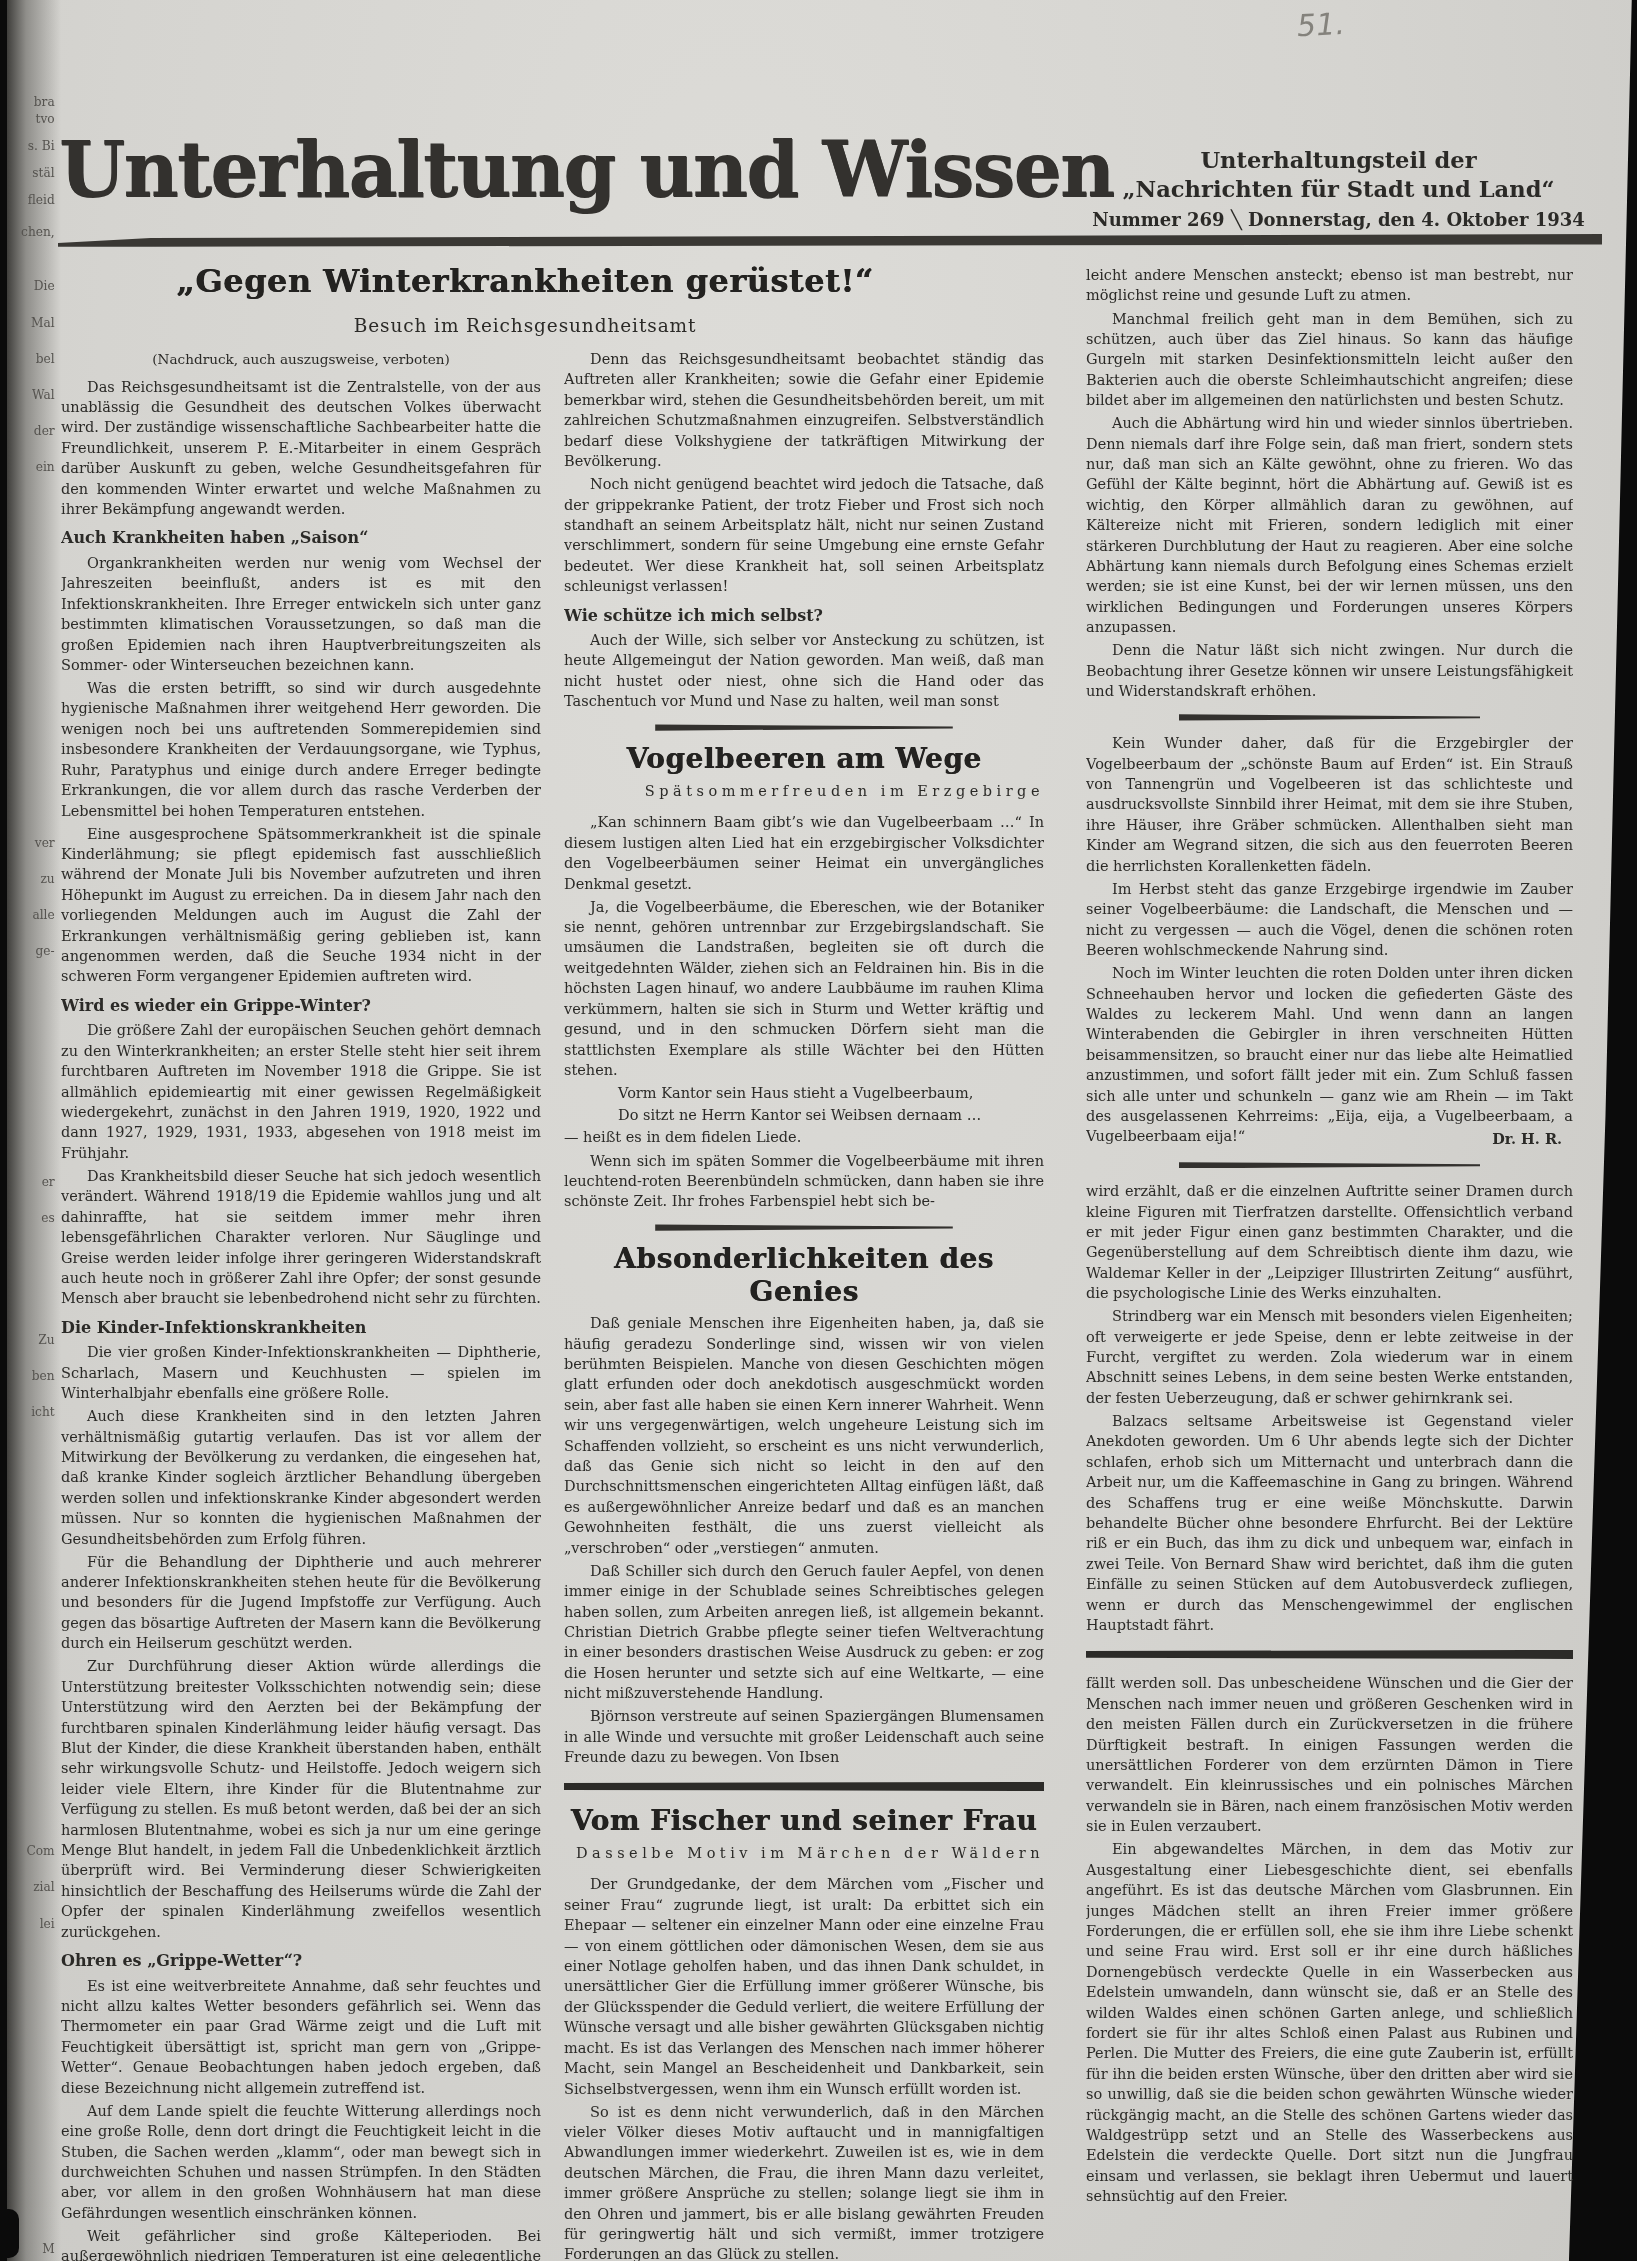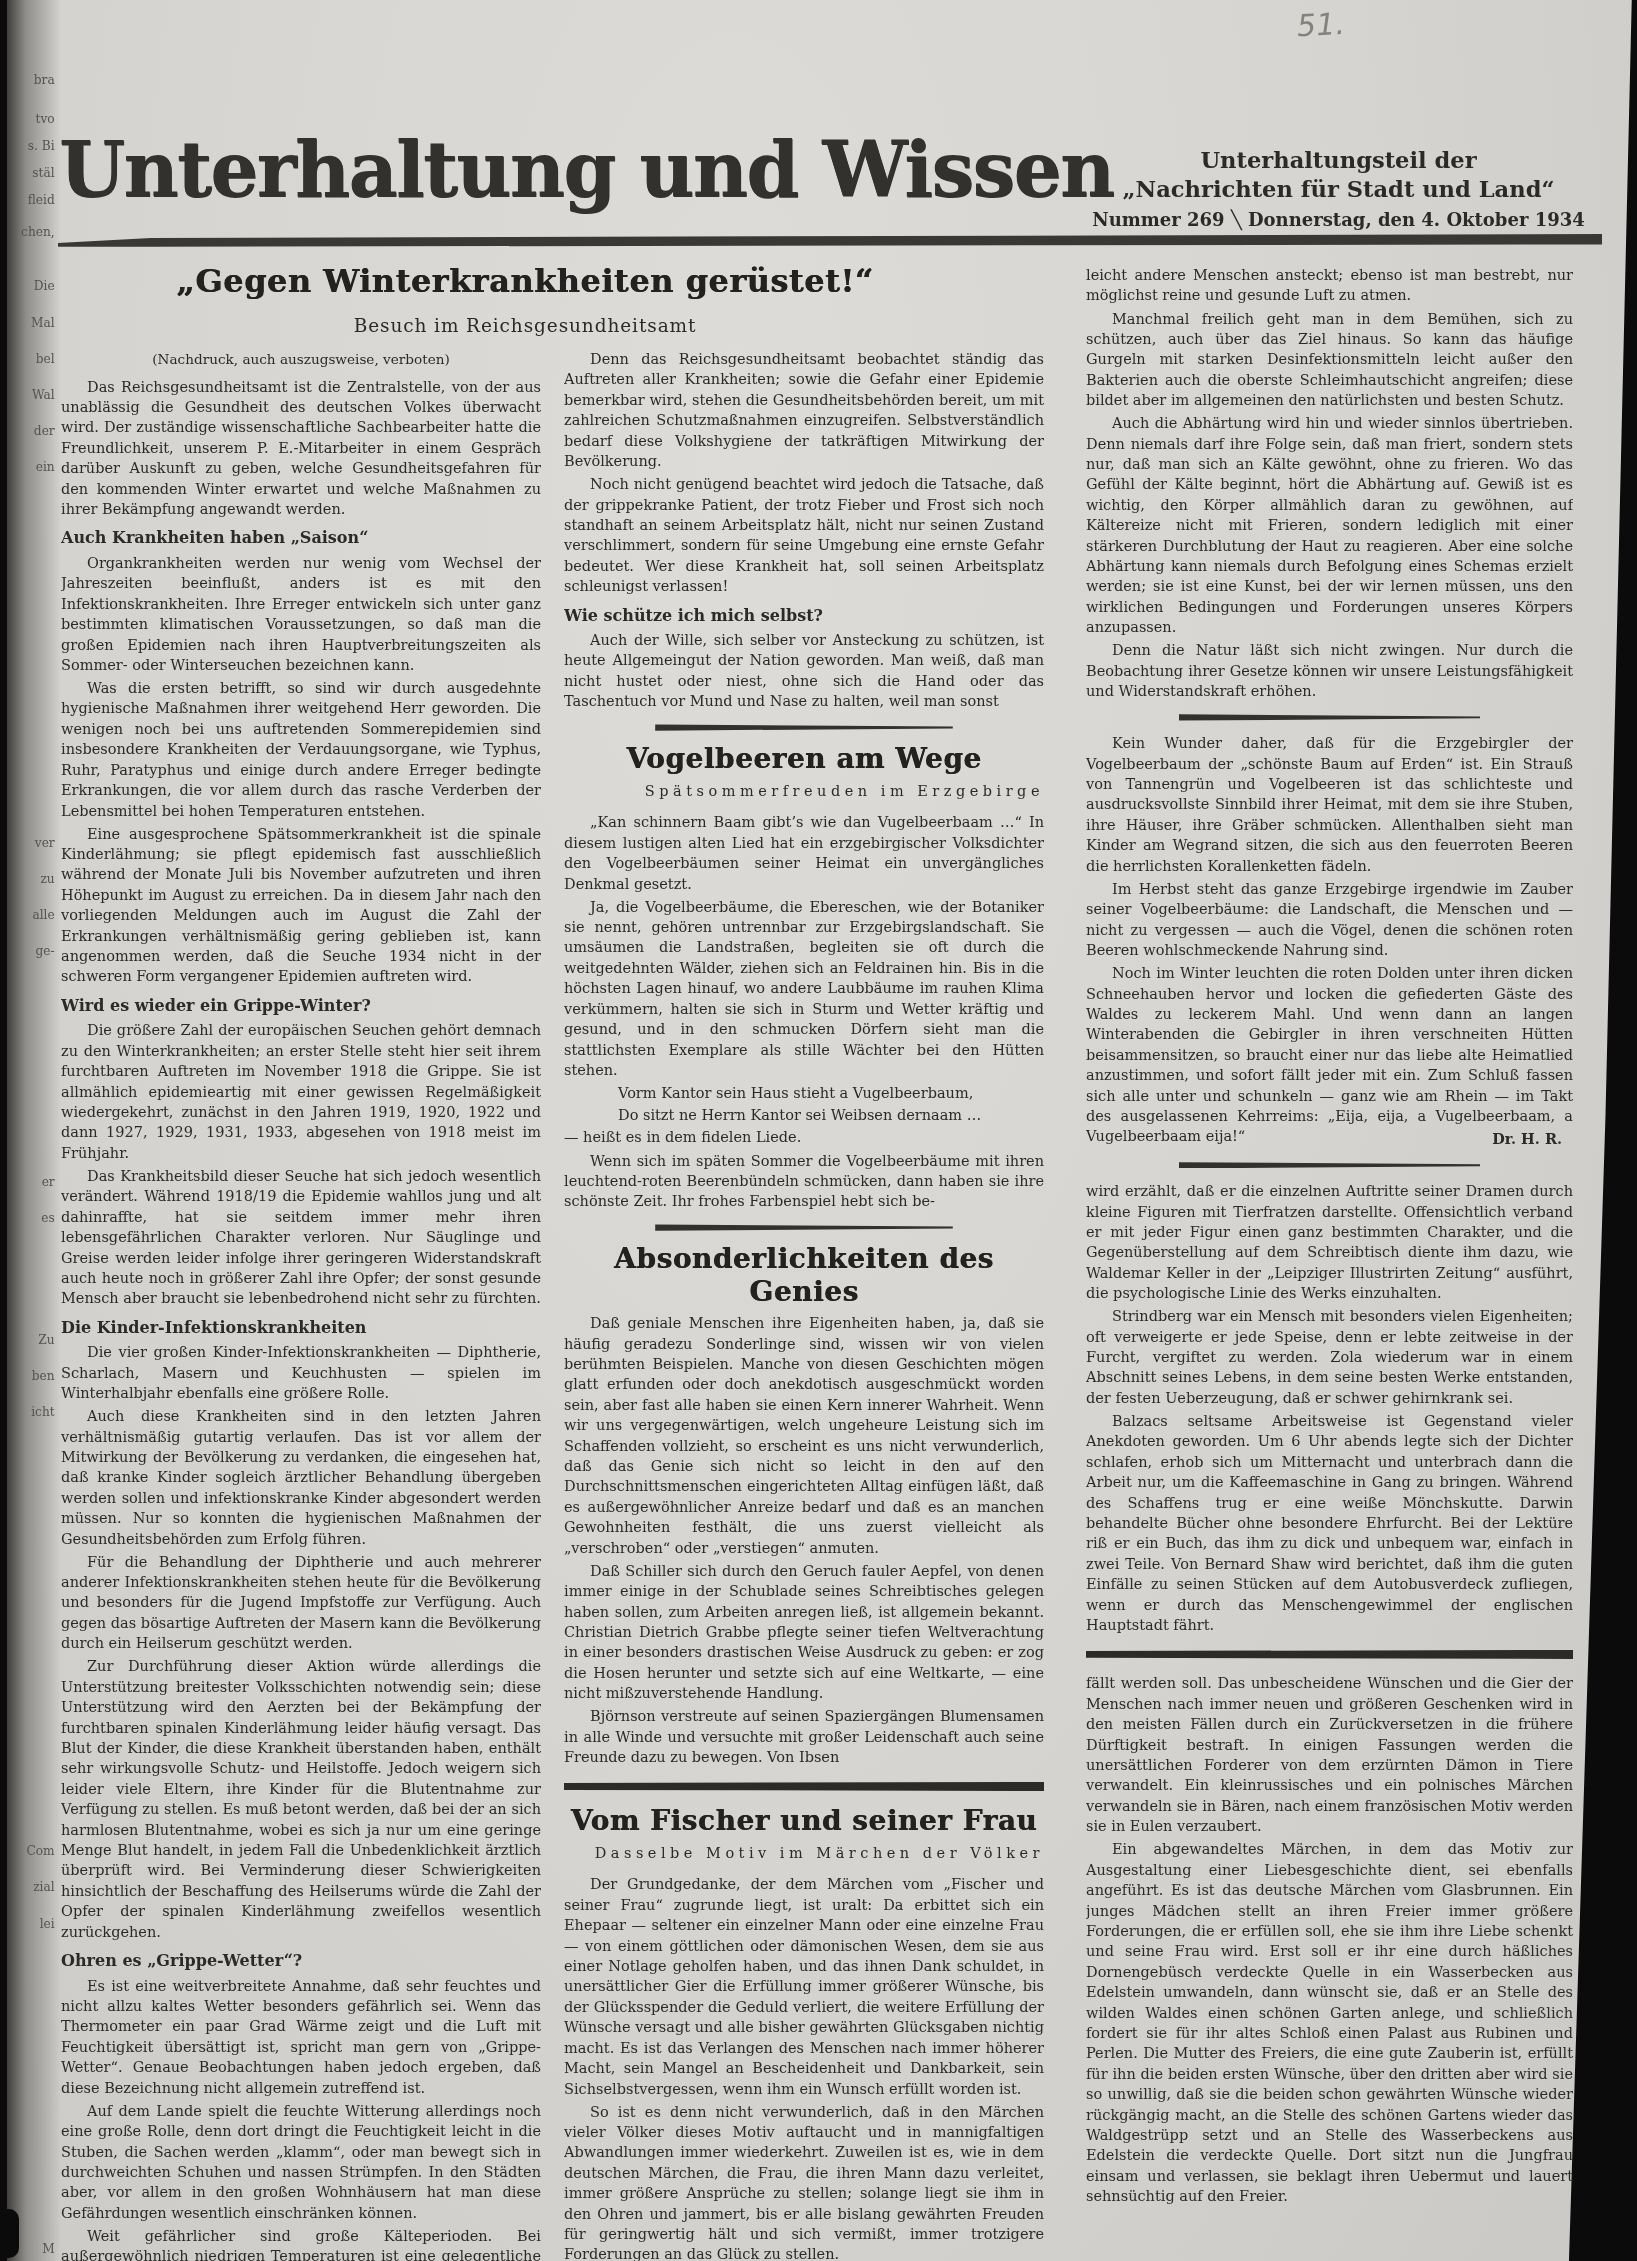--- a/index.html
+++ b/index.html
@@ -67,21 +67,21 @@
 
 <div id="page">
 
   <div class="abs" id="gutter-shade"></div>
   <div class="abs" id="edge-left"></div>
   <div class="abs" id="edge-right"></div>
 
   <div class="abs" id="edge-blob"></div>
 
   <div class="abs" id="gutter">
-      <div class="blk t-frag" style="top: 74px;">bra</div>
+      <div class="blk t-frag" style="top: 96px;">bra</div>
       <div class="blk t-frag" style="top: 113px;">tvo</div>
       <div class="blk t-frag" style="top: 140px;">s. Bi</div>
       <div class="blk t-frag" style="top: 167px;">stäl</div>
       <div class="blk t-frag" style="top: 194px;">fleid</div>
       <div class="blk t-frag" style="top: 226px;">chen,</div>
       <div class="blk t-frag" style="top: 280px;">Die</div>
       <div class="blk t-frag" style="top: 317px;">Mal</div>
       <div class="blk t-frag" style="top: 353px;">bel</div>
       <div class="blk t-frag" style="top: 389px;">Wal</div>
       <div class="blk t-frag" style="top: 425px;">der</div>
@@ -148,21 +148,21 @@
       <div class="blk t-v">Do sitzt ne Herrn Kantor sei Weibsen dernaam …</div>
       <div class="blk t-pn">— heißt es in dem fidelen Liede.</div>
       <div class="blk t-p">Wenn sich im späten Sommer die Vogelbeerbäume mit ihren leuchtend-roten Beerenbündeln schmücken, dann haben sie ihre schönste Zeit. Ihr frohes Farbenspiel hebt sich be-</div>
       <div class="blk t-rule"></div>
       <div class="blk t-H">Absonderlichkeiten des Genies</div>
       <div class="blk t-p">Daß geniale Menschen ihre Eigenheiten haben, ja, daß sie häufig geradezu Sonderlinge sind, wissen wir von vielen berühmten Beispielen. Manche von diesen Geschichten mögen glatt erfunden oder doch anekdotisch ausgeschmückt worden sein, aber fast alle haben sie einen Kern innerer Wahrheit. Wenn wir uns vergegenwärtigen, welch ungeheure Leistung sich im Schaffenden vollzieht, so erscheint es uns nicht verwunderlich, daß das Genie sich nicht so leicht in den auf den Durchschnittsmenschen eingerichteten Alltag einfügen läßt, daß es außergewöhnlicher Anreize bedarf und daß es an manchen Gewohnheiten festhält, die uns zuerst vielleicht als „verschroben“ oder „verstiegen“ anmuten.</div>
       <div class="blk t-p">Daß Schiller sich durch den Geruch fauler Aepfel, von denen immer einige in der Schublade seines Schreibtisches gelegen haben sollen, zum Arbeiten anregen ließ, ist allgemein bekannt. Christian Dietrich Grabbe pflegte seiner tiefen Weltverachtung in einer besonders drastischen Weise Ausdruck zu geben: er zog die Hosen herunter und setzte sich auf eine Weltkarte, — eine nicht mißzuverstehende Handlung.</div>
       <div class="blk t-p">Björnson verstreute auf seinen Spaziergängen Blumensamen in alle Winde und versuchte mit großer Leidenschaft auch seine Freunde dazu zu bewegen. Von Ibsen</div>
       <div class="blk t-rule2"></div>
       <div class="blk t-H">Vom Fischer und seiner Frau</div>
-      <div class="blk t-S">Dasselbe Motiv im Märchen der Völker</div>
+      <div class="blk t-S">Dasselbe Motiv im Märchen der Wäldern</div>
       <div class="blk t-p">Der Grundgedanke, der dem Märchen vom „Fischer und seiner Frau“ zugrunde liegt, ist uralt: Da erbittet sich ein Ehepaar — seltener ein einzelner Mann oder eine einzelne Frau — von einem göttlichen oder dämonischen Wesen, dem sie aus einer Notlage geholfen haben, und das ihnen Dank schuldet, in unersättlicher Gier die Erfüllung immer größerer Wünsche, bis der Glücksspender die Geduld verliert, die weitere Erfüllung der Wünsche versagt und alle bisher gewährten Glücksgaben nichtig macht. Es ist das Verlangen des Menschen nach immer höherer Macht, sein Mangel an Bescheidenheit und Dankbarkeit, sein Sichselbstvergessen, wenn ihm ein Wunsch erfüllt worden ist.</div>
       <div class="blk t-p">So ist es denn nicht verwunderlich, daß in den Märchen vieler Völker dieses Motiv auftaucht und in mannigfaltigen Abwandlungen immer wiederkehrt. Zuweilen ist es, wie in dem deutschen Märchen, die Frau, die ihren Mann dazu verleitet, immer größere Ansprüche zu stellen; solange liegt sie ihm in den Ohren und jammert, bis er alle bislang gewährten Freuden für geringwertig hält und sich vermißt, immer trotzigere Forderungen an das Glück zu stellen.</div>
       <div class="blk t-p">Bei den germanischen und slawischen Stämmen, gelegentlich auch in Spanien, handelt es sich bei dem Glücksbringer meist um einen gefangenen Kobold in Fischgestalt, während es bei den Franzosen und Italienern der Herrgott selber ist oder der Himmelspförtner. Doch kennt auch, wie in dem bei Walter de Gruyter &amp; Co., Berlin, erscheinenden „Handwörterbuch des deutschen Märchens“ ausgeführt wird, eine ostpreußische Fassung diese Gestalten als Gewährer der Wünsche. Dort ist es „Hoahnke on Hehnke on de heilige Petrus“, der so willfährig ist, die Wünsche des Menschen zu erfüllen; der Schluß ist hier umgebogen, die Geschichte endet sogar glücklich.</div>
     </div>
   <div class="col" id="col3">
       <div class="blk t-pn">leicht andere Menschen ansteckt; ebenso ist man bestrebt, nur möglichst reine und gesunde Luft zu atmen.</div>
       <div class="blk t-p">Manchmal freilich geht man in dem Bemühen, sich zu schützen, auch über das Ziel hinaus. So kann das häufige Gurgeln mit starken Desinfektionsmitteln leicht außer den Bakterien auch die oberste Schleimhautschicht angreifen; diese bildet aber im allgemeinen den natürlichsten und besten Schutz.</div>
       <div class="blk t-p">Auch die Abhärtung wird hin und wieder sinnlos übertrieben. Denn niemals darf ihre Folge sein, daß man friert, sondern stets nur, daß man sich an Kälte gewöhnt, ohne zu frieren. Wo das Gefühl der Kälte beginnt, hört die Abhärtung auf. Gewiß ist es wichtig, den Körper allmählich daran zu gewöhnen, auf Kältereize nicht mit Frieren, sondern lediglich mit einer stärkeren Durchblutung der Haut zu reagieren. Aber eine solche Abhärtung kann niemals durch Befolgung eines Schemas erzielt werden; sie ist eine Kunst, bei der wir lernen müssen, uns den wirklichen Bedingungen und Forderungen unseres Körpers anzupassen.</div>
       <div class="blk t-p">Denn die Natur läßt sich nicht zwingen. Nur durch die Beobachtung ihrer Gesetze können wir unsere Leistungsfähigkeit und Widerstandskraft erhöhen.</div>
       <div class="blk t-rule"></div>

